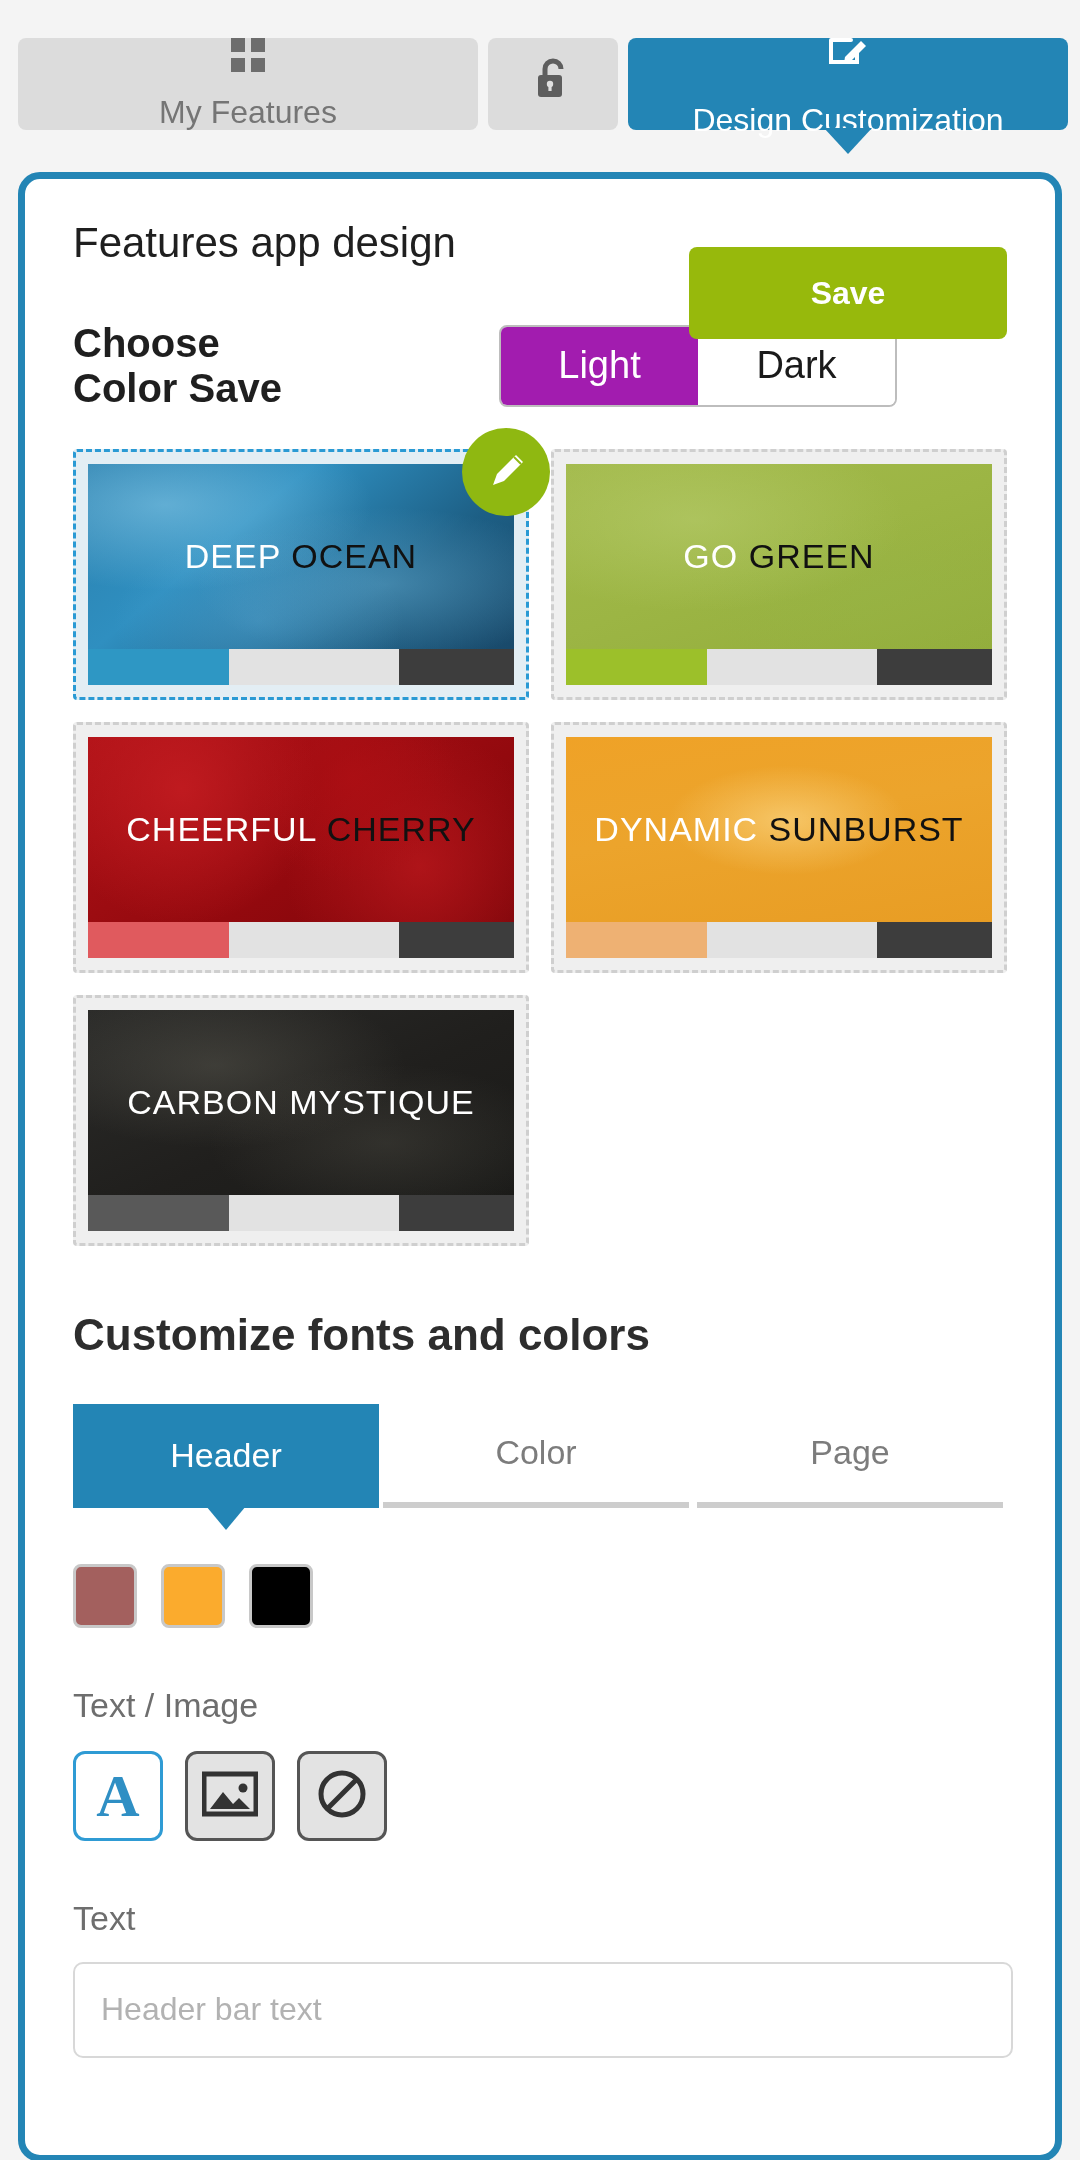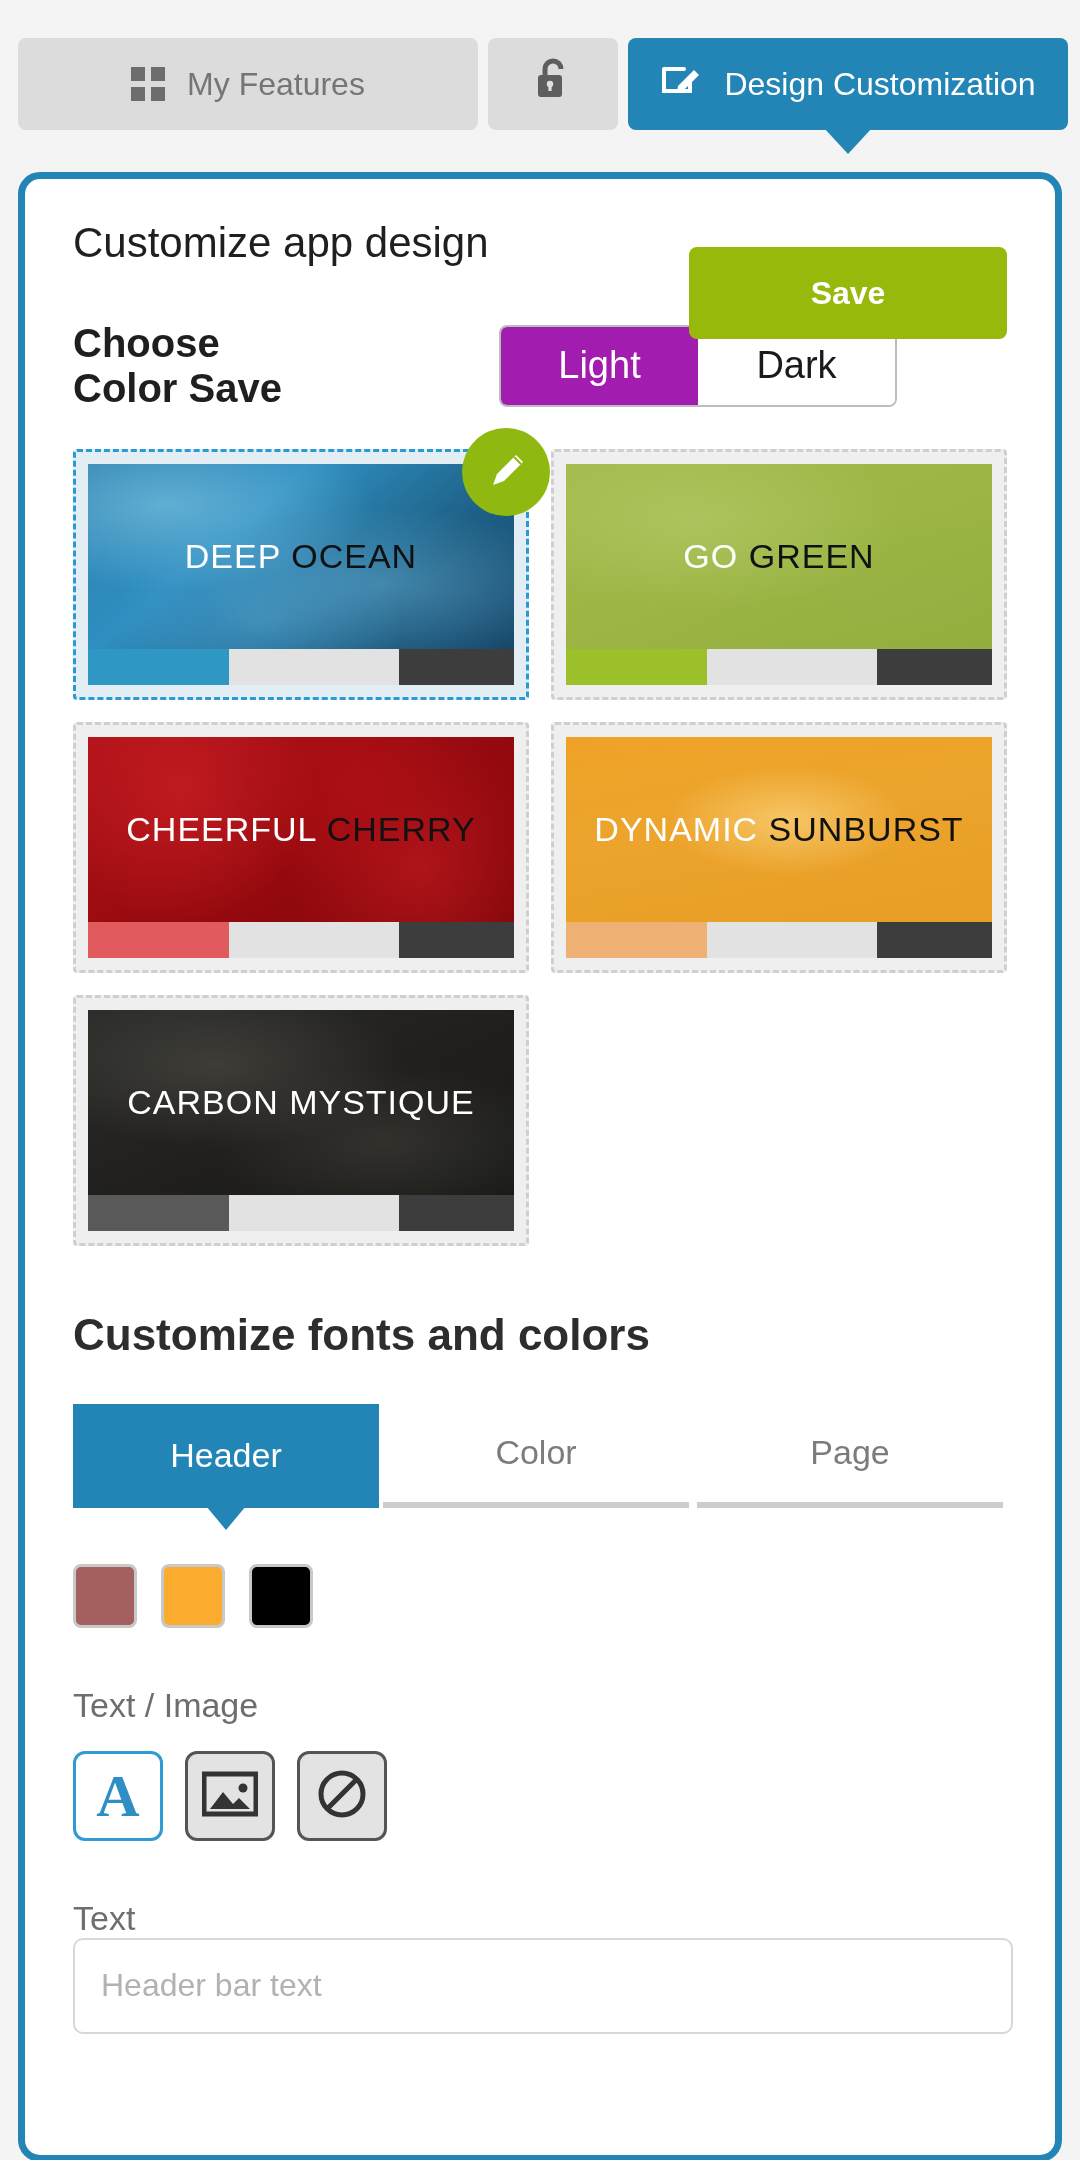--- a/index.html
+++ b/index.html
@@ -18,20 +18,21 @@
     padding: 38px 0 0 18px;
   }
   .tabbtn {
     height: 92px;
     border-radius: 8px;
     display: flex; align-items: center; justify-content: center;
     gap: 22px;
     background: #dcdcdc;
     color: #757575;
     font-size: 32px;
+    flex-direction: column;
   }
   .tab-features { width: 460px; }
   .tab-lock { width: 130px; margin-left: 10px; }
   .tab-design {
     margin-left: 10px;
     width: 440px;
     background: #2385b5;
     color: #ffffff;
     position: relative;
   }
@@ -164,20 +165,21 @@
   .icon-row { margin-top: 26px; display: flex; gap: 22px; }
   .icon-btn {
     width: 90px; height: 90px; border-radius: 12px;
     background: #e3e3e3; border: 3px solid #555;
     display:flex; align-items:center; justify-content:center;
   }
   .icon-btn.active { background:#fff; border: 3px solid #2f9bd4; }
   .icon-btn .letterA { font-family:"Liberation Serif", serif; font-size: 60px; color:#2f8fc4; font-weight:bold; line-height:1; }
 
   .text-input {
+    margin-top: 24px;
     width: 940px; height: 96px;
     border: 2px solid #d8d8d8; border-radius: 10px;
     background: #fff; padding: 0 26px;
     font-size: 32px; color: #9a9a9a;
     font-family: "Liberation Sans", sans-serif;
   }
   .text-input::placeholder { color:#b2b2b2; }
 </style>
 </head>
 <body>
@@ -212,21 +214,21 @@
       </svg>
     </span>
     <span>Design Customization</span>
     <span class="arrow"></span>
   </div>
 </div>
 
 <div class="panel">
 <div class="panel-inner">
 
-  <div class="page-title">Customize app design</div>
+  <div class="page-title">Features app design</div>
   <button class="save-btn">Save</button>
 
   <div class="theme-head-row">
     <div class="choose-label">
       <div>Choose</div>
       <div>Color Save</div>
     </div>
     <div class="toggle">
       <div class="on">Light</div>
       <div class="off">Dark</div>

